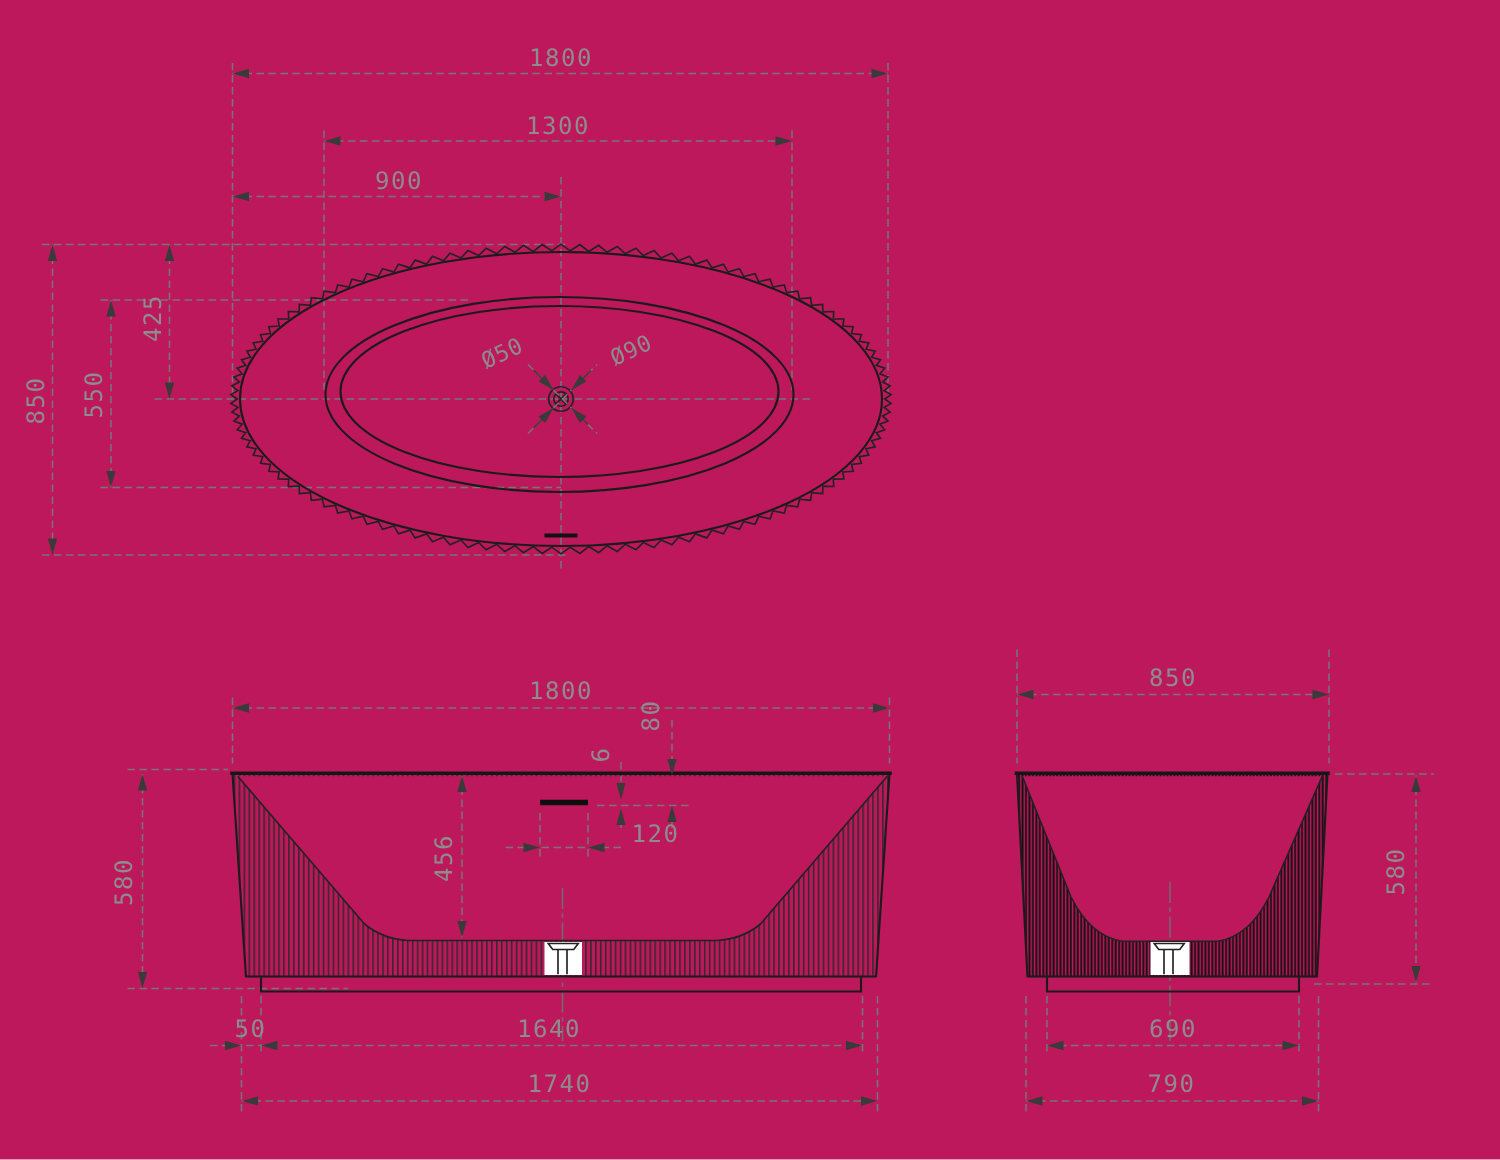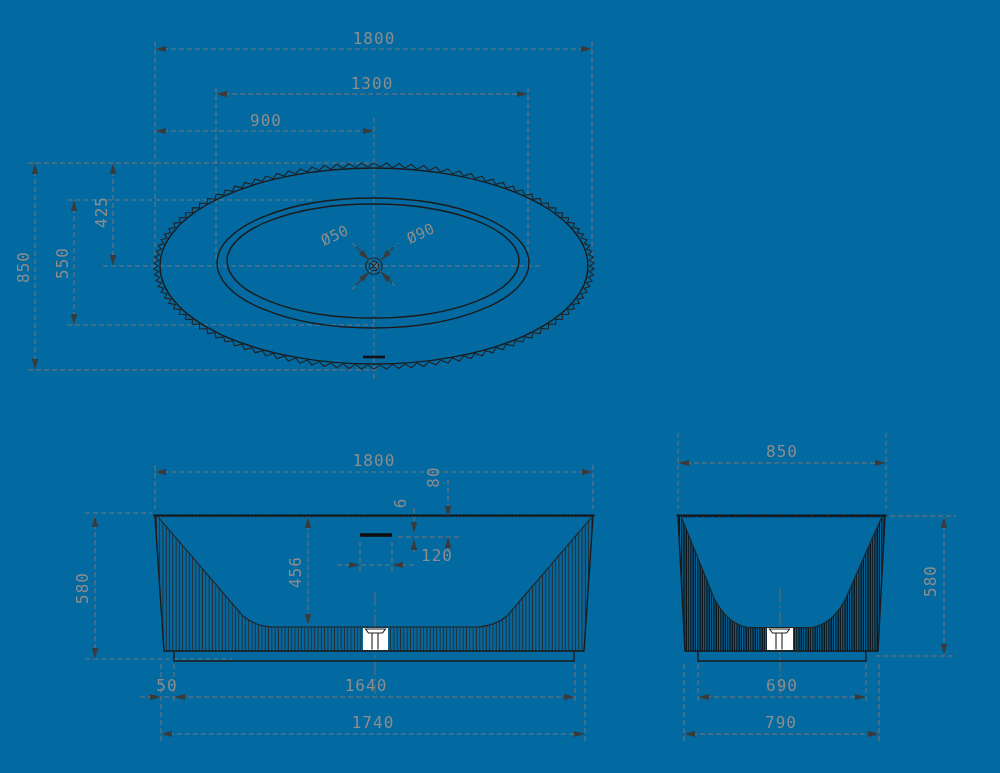--- a/index.html
+++ b/index.html
@@ -1,16 +1,16 @@
 <!DOCTYPE html>
 <html><head>
 <meta charset="utf-8">
 <style>
   html,body{margin:0;padding:0;background:#ffffff;}
-  .canvas{position:relative;width:1000px;height:773px;background:#0369a1;overflow:hidden;
+  .canvas{position:relative;width:1000px;height:773px;background:#be185d;overflow:hidden;
           font-family:"DejaVu Sans Mono", monospace;}
   svg{position:absolute;left:0;top:0;}
   .obj   {stroke:#1b1b1b;fill:none;stroke-width:1.4;}
   .obj-thick{stroke:#161616;fill:none;stroke-width:2.2;}
   .obj-thin {stroke:#222;fill:none;stroke-width:1.1;}
   .dim   {stroke:#767676;fill:none;stroke-width:1;stroke-dasharray:5 3;}
   .cline {stroke:#6d6d6d;fill:none;stroke-width:1;stroke-dasharray:14 3 3 3;}
   .leader{stroke:#3d3d3d;fill:none;stroke-width:1.1;}
   text.dtxt{fill:#8d8d8d;font-family:"DejaVu Sans Mono",monospace;font-size:16px;
             letter-spacing:1px;text-anchor:middle;}

